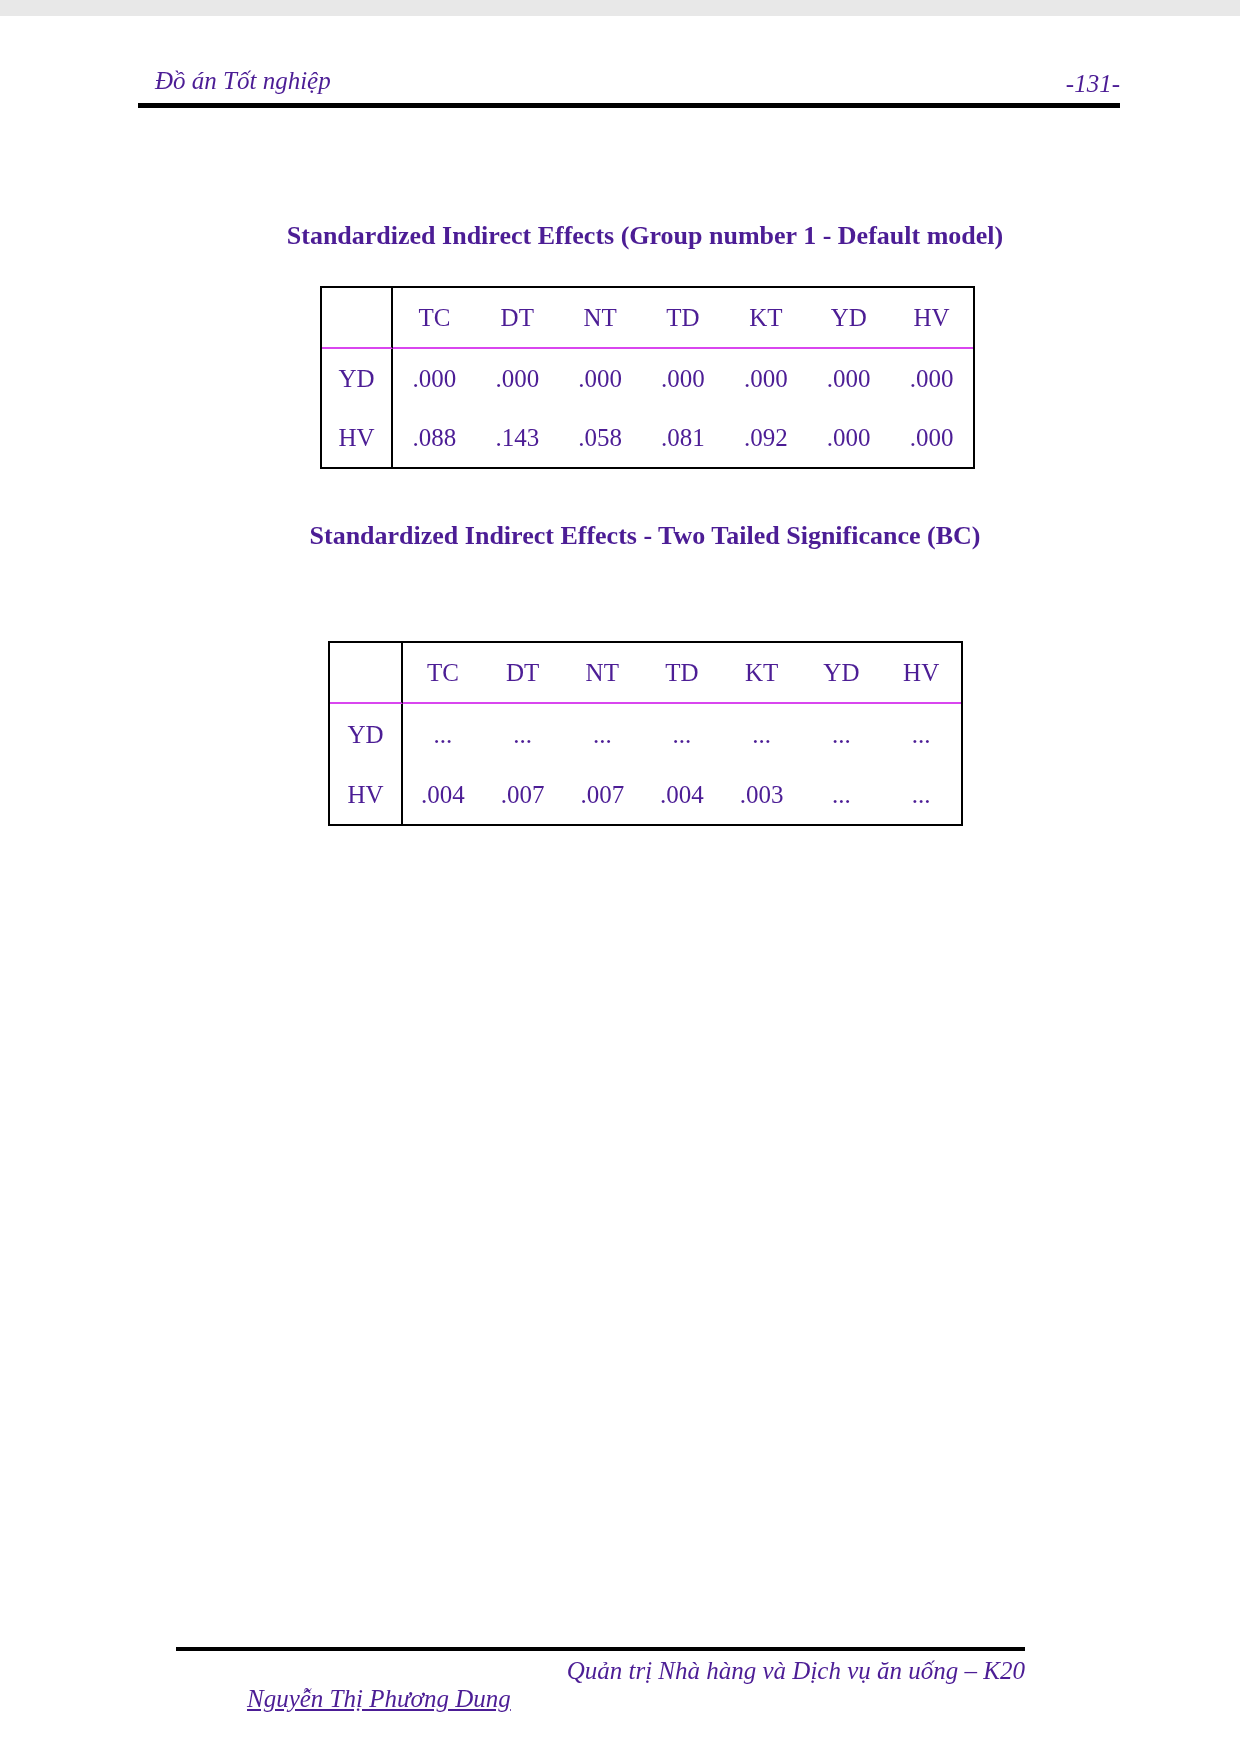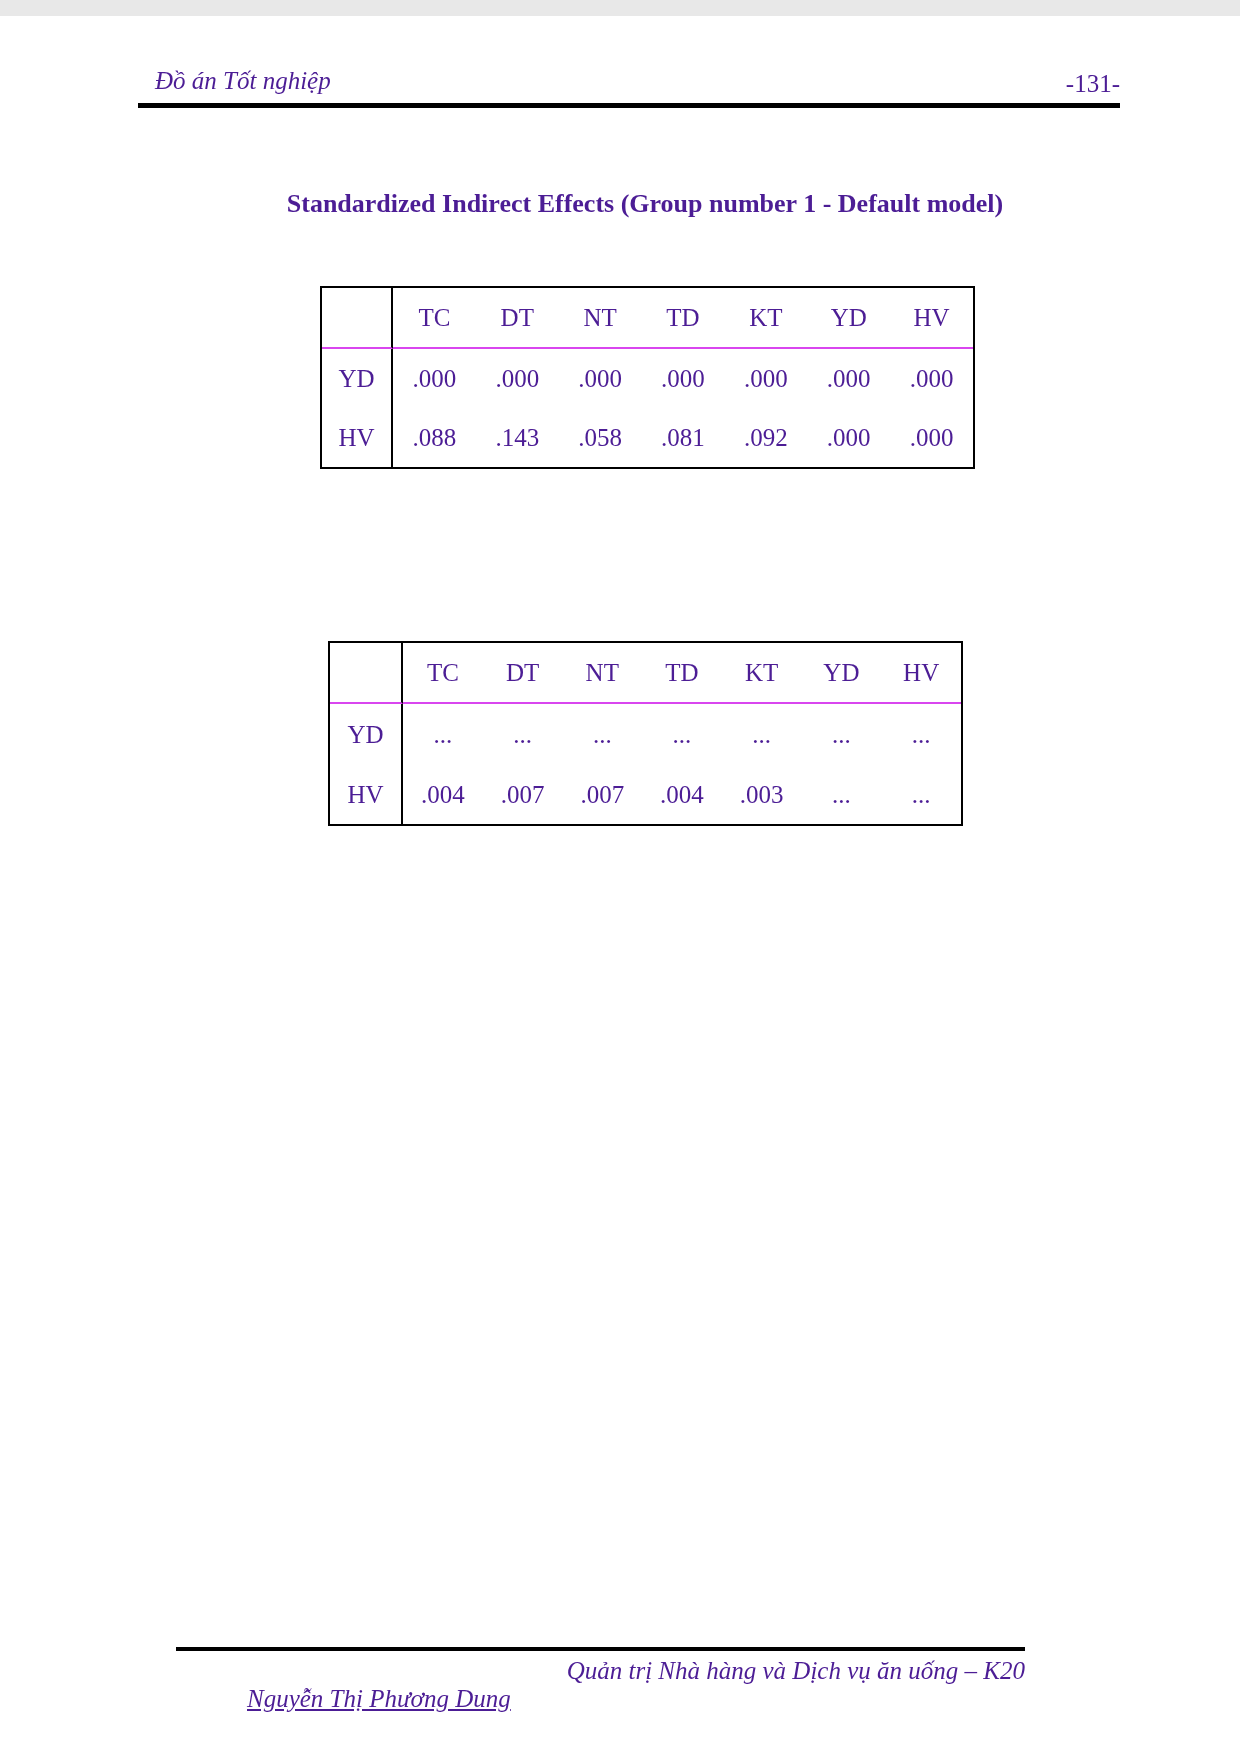--- a/index.html
+++ b/index.html
@@ -12,39 +12,39 @@
     color:#4c1d95;
     overflow:hidden;
   }
   
   .hdr-left{
     position:absolute;left:155px;top:50px;
     font-style:italic;font-size:25px;line-height:1.2;
   }
   .hdr-right{
     position:absolute;right:120px;top:53px;
-    font-size:25px;line-height:1.2;
+    font-style:italic;font-size:25px;line-height:1.2;
   }
   .hdr-rule{
     position:absolute;left:138px;top:87px;width:982px;height:5px;
     background:#000;
   }
   
   .center-band{
     position:absolute;left:50px;width:1190px;text-align:center;
   }
   .doc-title{
     top:114px;
     font-family:"Liberation Sans", sans-serif;
     font-weight:bold;font-size:30px;line-height:1.25;
   }
   .sec-heading{
     font-weight:bold;font-size:26px;line-height:1.25;
   }
-  .h1a{top:172px;}
+  .h1a{top:204px;}
   .h2a{top:504px;}
   .h2b{top:564px;}
   
   .tbl{
     position:absolute;display:grid;
     border:2px solid #000;box-sizing:border-box;
     font-size:25px;background:#fff;
   }
   .tbl1{
     left:320px;top:270px;width:655px;height:183px;
@@ -114,20 +114,21 @@
     <div class="cell rowlabel">HV</div>
     <div class="cell">.088</div>
     <div class="cell">.143</div>
     <div class="cell">.058</div>
     <div class="cell">.081</div>
     <div class="cell">.092</div>
     <div class="cell">.000</div>
     <div class="cell">.000</div>
   </div>
 
+  <div class="center-band sec-heading h2a">Standardized Indirect Effects - Two Tailed Significance (BC)</div>
 
   <div class="tbl tbl2">
     <div class="cell rowlabel hrow"></div>
     <div class="cell hrow">TC</div>
     <div class="cell hrow">DT</div>
     <div class="cell hrow">NT</div>
     <div class="cell hrow">TD</div>
     <div class="cell hrow">KT</div>
     <div class="cell hrow">YD</div>
     <div class="cell hrow">HV</div>

